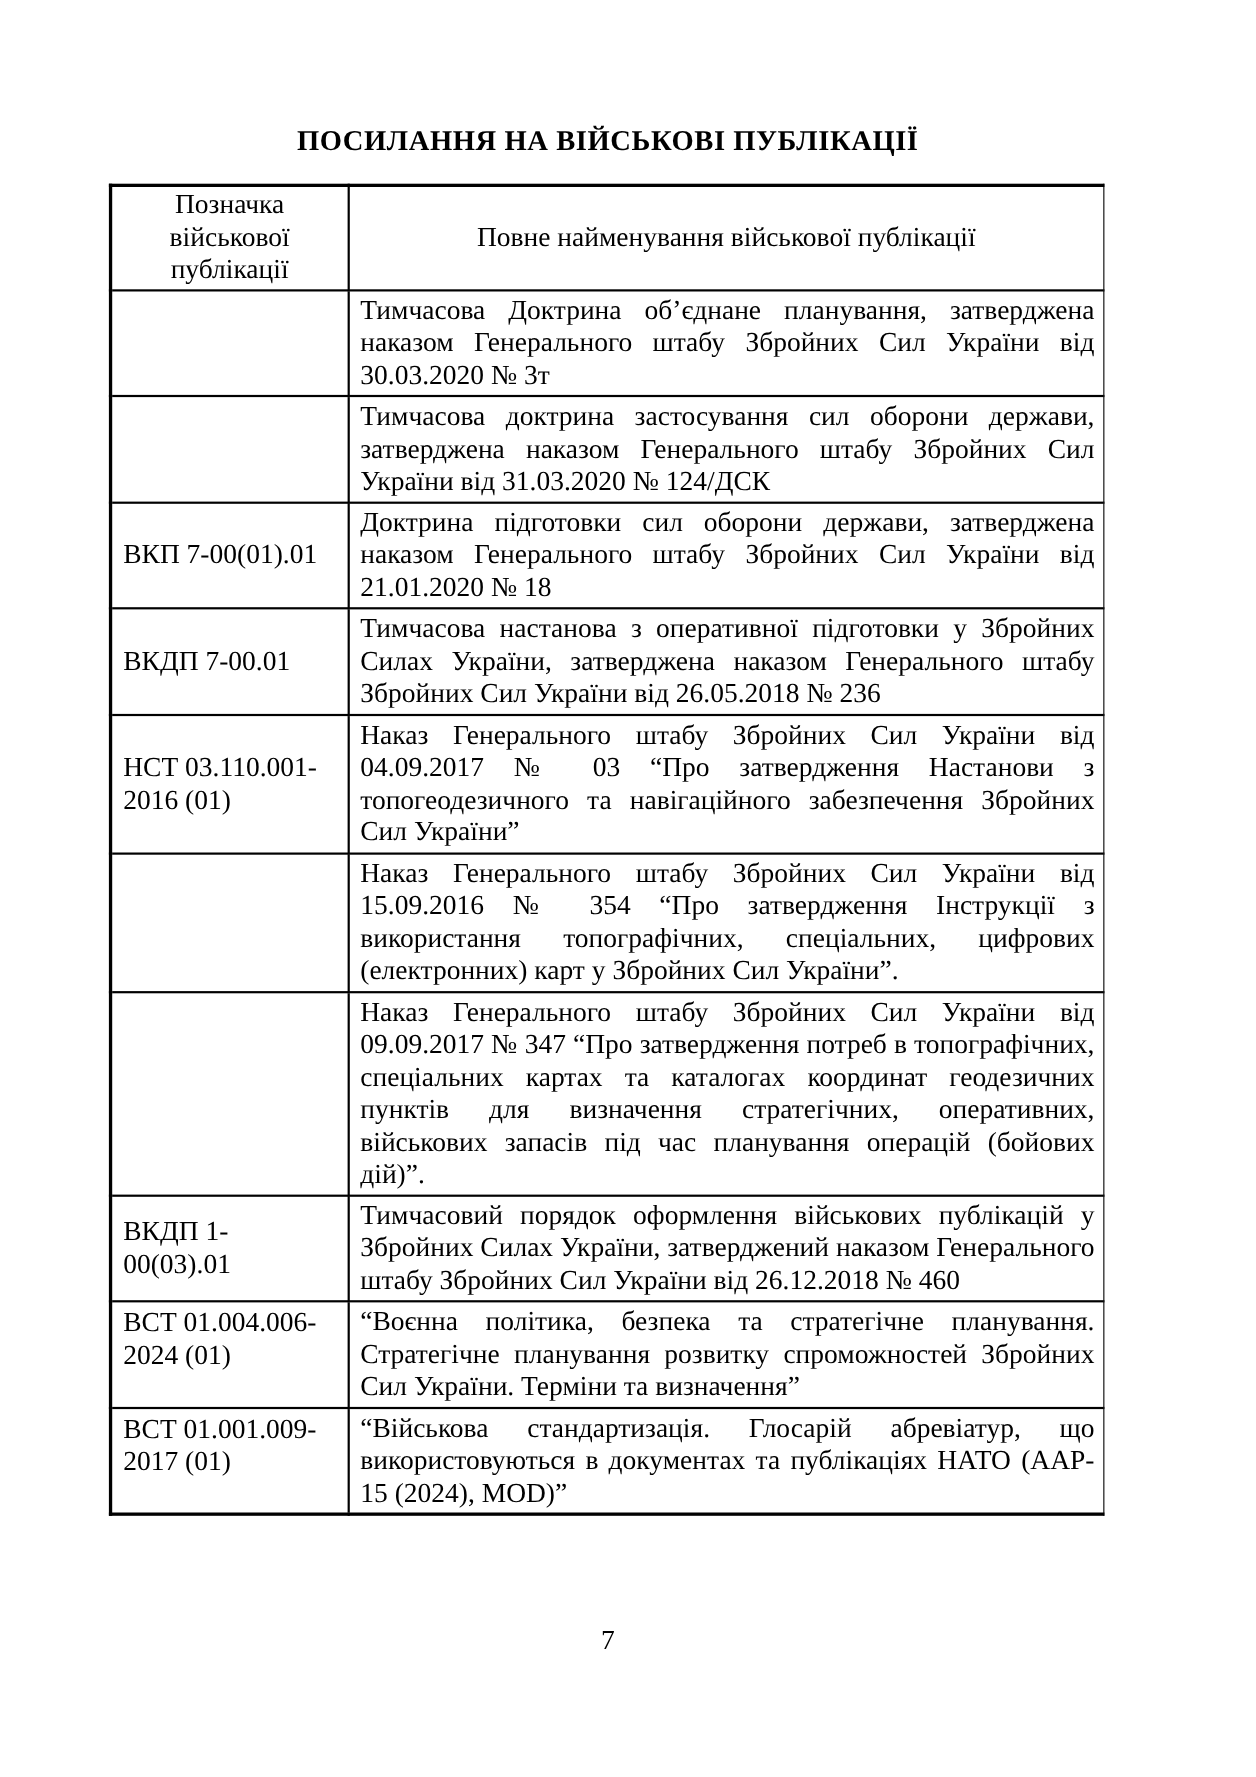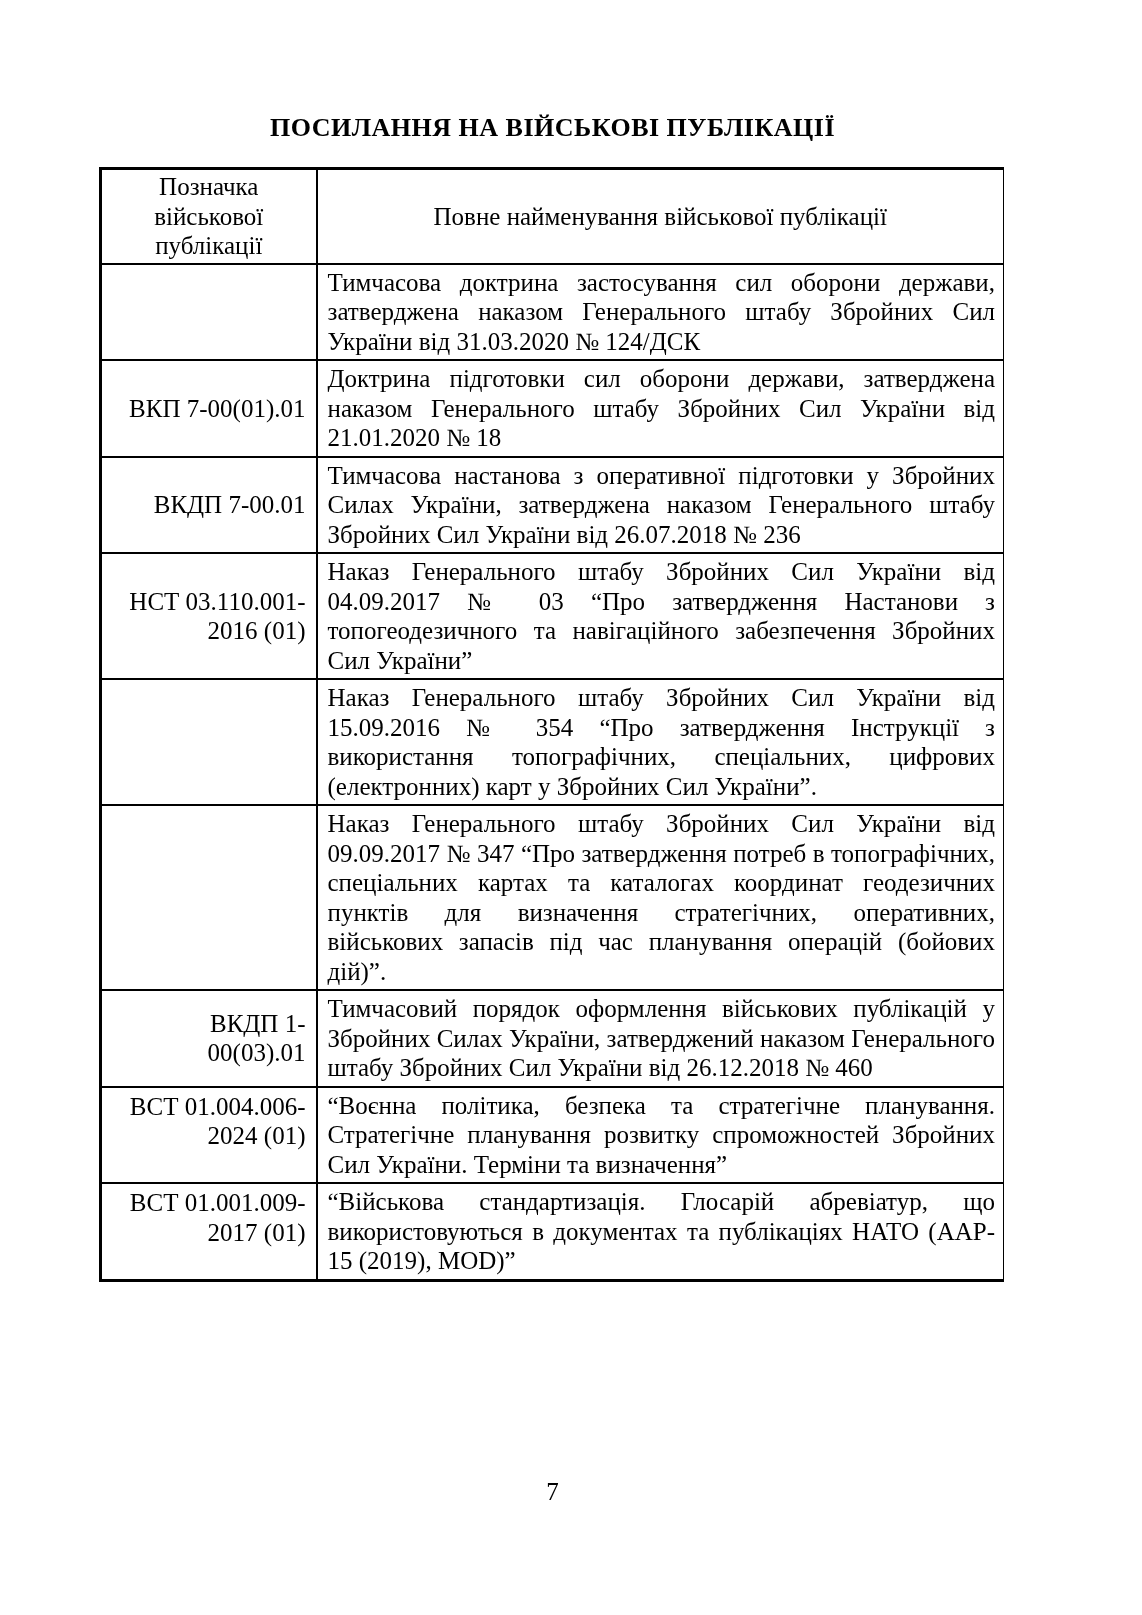--- a/index.html
+++ b/index.html
@@ -45,21 +45,21 @@
     text-align: center;
     vertical-align: middle;
     padding: 2px 6px;
   }
   th.name-header {
     text-align: center;
     vertical-align: middle;
     padding: 2px 8px;
   }
   td.designation-cell {
-    text-align: right;
+    text-align: left;
     vertical-align: middle;
     padding: 2px 10px;
     white-space: pre-line;
   }
   td.name-cell {
     text-align: justify;
     vertical-align: middle;
     padding: 3px 8px 3px 10px;
   }
   tr.va-top td.designation-cell { vertical-align: top; padding-top: 4px; }
@@ -86,29 +86,33 @@
     </colgroup>
     <thead>
       <tr>
         <th class="designation-header">Позначка військової публікації</th>
         <th class="name-header">Повне найменування військової публікації</th>
       </tr>
     </thead>
     <tbody>
       <tr>
         <td class="designation-cell"></td>
+        <td class="name-cell">Тимчасова Доктрина об’єднане планування, затверджена наказом Генерального штабу Збройних Сил України від 30.03.2020 № 3т</td>
+      </tr>
+      <tr>
+        <td class="designation-cell"></td>
         <td class="name-cell">Тимчасова доктрина застосування сил оборони держави, затверджена наказом Генерального штабу Збройних Сил України від 31.03.2020 № 124/ДСК</td>
       </tr>
       <tr>
         <td class="designation-cell">ВКП 7-00(01).01</td>
         <td class="name-cell">Доктрина підготовки сил оборони держави, затверджена наказом Генерального штабу Збройних Сил України від 21.01.2020 № 18</td>
       </tr>
       <tr>
         <td class="designation-cell">ВКДП 7-00.01</td>
-        <td class="name-cell">Тимчасова настанова з оперативної підготовки у Збройних Силах України, затверджена наказом Генерального штабу Збройних Сил України від 26.07.2018 № 236</td>
+        <td class="name-cell">Тимчасова настанова з оперативної підготовки у Збройних Силах України, затверджена наказом Генерального штабу Збройних Сил України від 26.05.2018 № 236</td>
       </tr>
       <tr>
         <td class="designation-cell">НСТ 03.110.001-
 2016 (01)</td>
         <td class="name-cell">Наказ Генерального штабу Збройних Сил України від 04.09.2017 № 03 “Про затвердження Настанови з топогеодезичного та навігаційного забезпечення Збройних Сил України”</td>
       </tr>
       <tr>
         <td class="designation-cell"></td>
         <td class="name-cell">Наказ Генерального штабу Збройних Сил України від 15.09.2016 № 354 “Про затвердження Інструкції з використання топографічних, спеціальних, цифрових (електронних) карт у Збройних Сил України”.</td>
       </tr>
@@ -122,20 +126,20 @@
         <td class="name-cell">Тимчасовий порядок оформлення військових публікацій у Збройних Силах України, затверджений наказом Генерального штабу Збройних Сил України від 26.12.2018 № 460</td>
       </tr>
       <tr class="va-top">
         <td class="designation-cell">ВСТ 01.004.006-
 2024 (01)</td>
         <td class="name-cell">“Воєнна політика, безпека та стратегічне планування. Стратегічне планування розвитку спроможностей Збройних Сил України. Терміни та визначення”</td>
       </tr>
       <tr class="va-top">
         <td class="designation-cell">ВСТ 01.001.009-
 2017 (01)</td>
-        <td class="name-cell">“Військова стандартизація. Глосарій абревіатур, що використовуються в документах та публікаціях НАТО (AAP-15 (2019), MOD)”</td>
+        <td class="name-cell">“Військова стандартизація. Глосарій абревіатур, що використовуються в документах та публікаціях НАТО (AAP-15 (2024), MOD)”</td>
       </tr>
     </tbody>
   </table>
 
   <div class="page-number">7</div>
 
 </div>
 
 </body></html>

